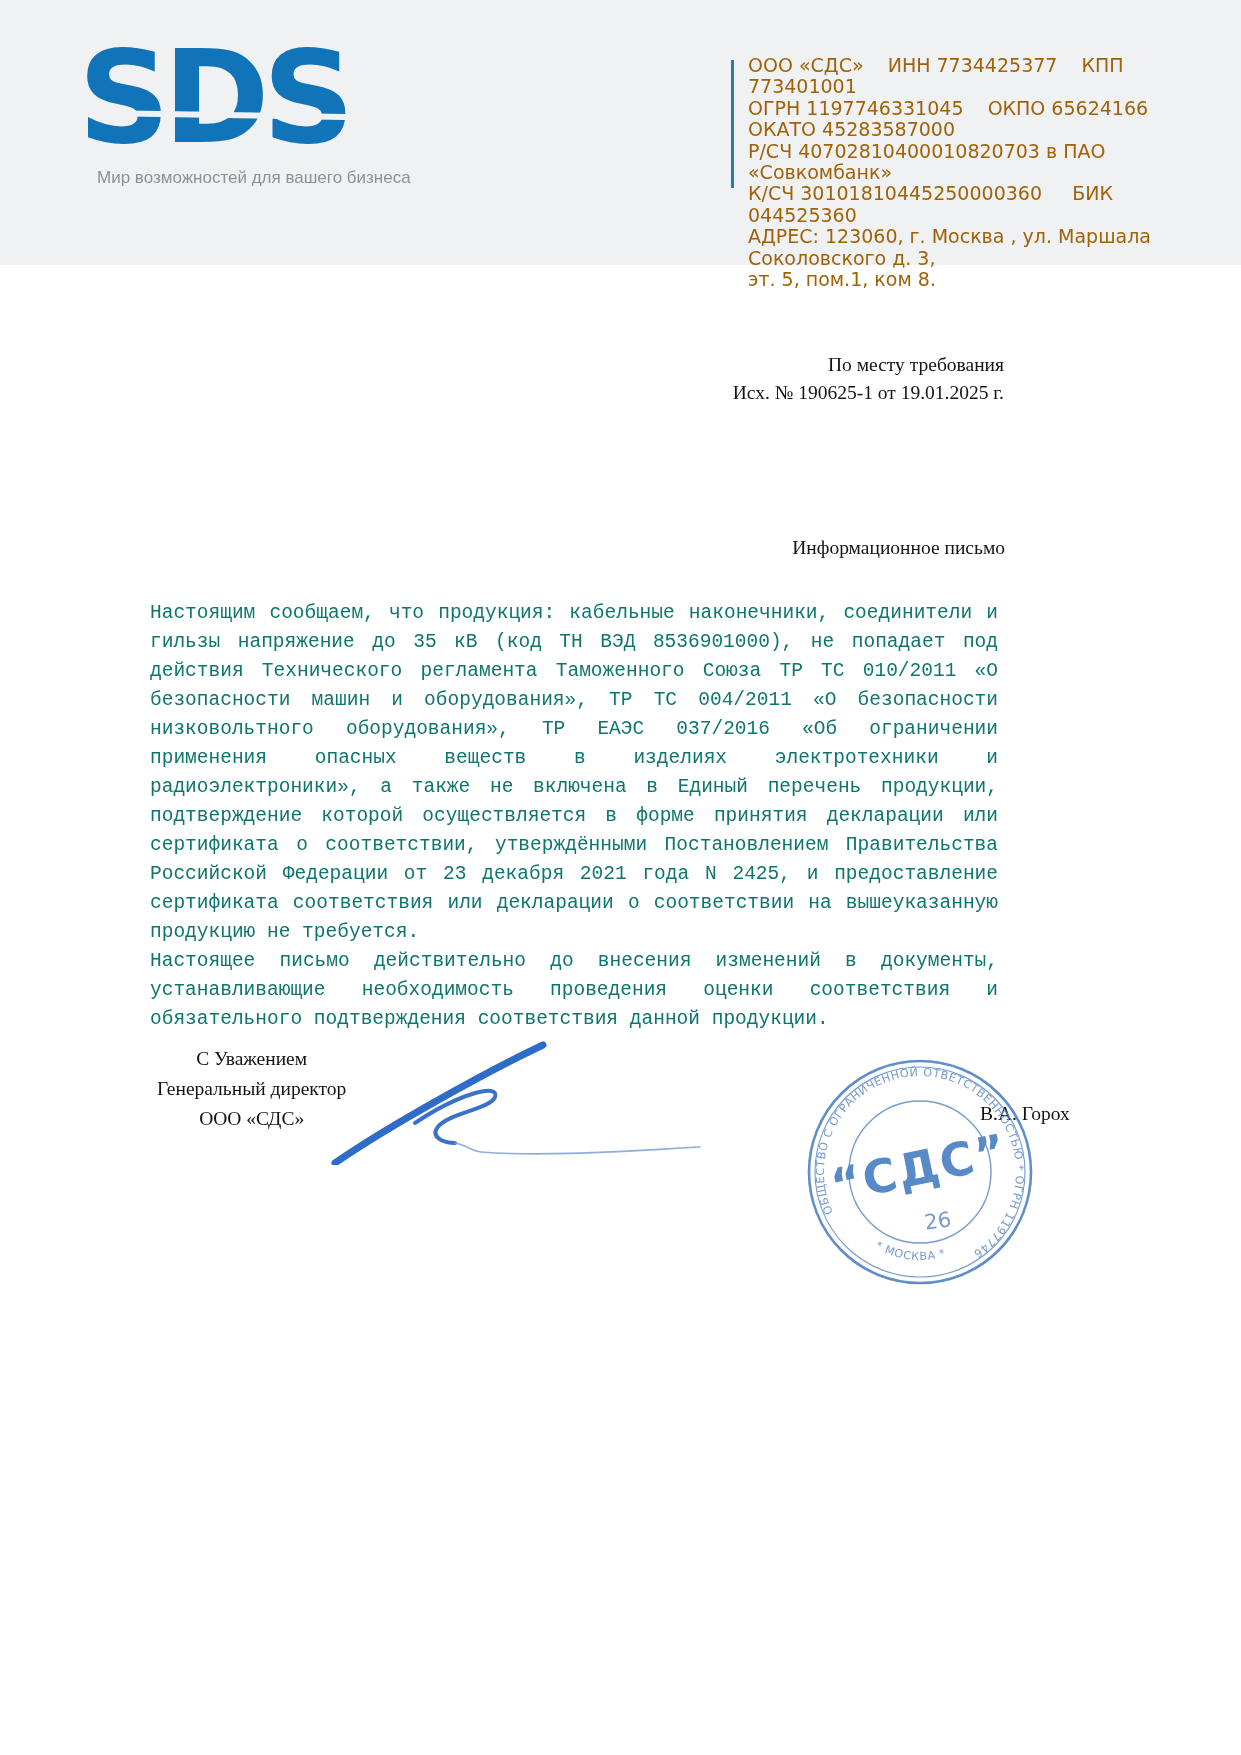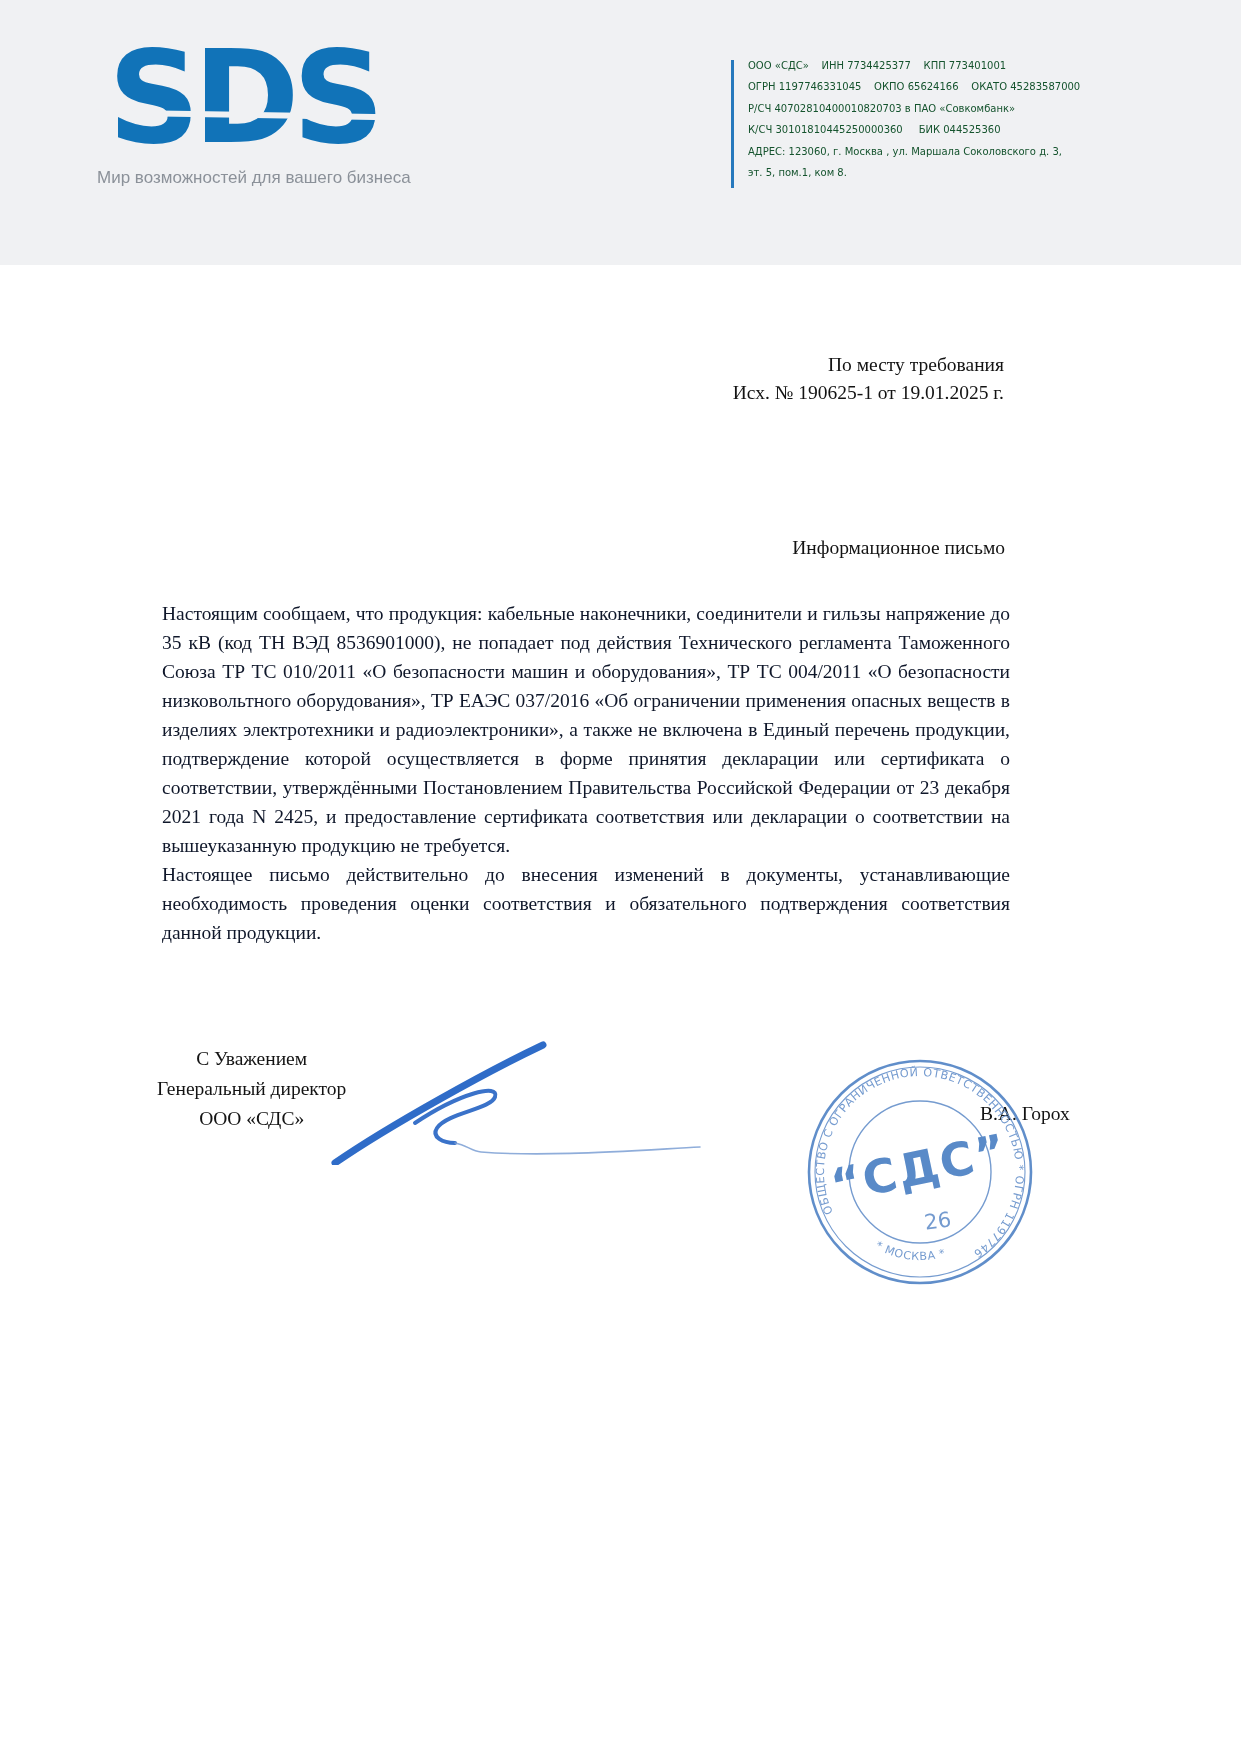--- a/index.html
+++ b/index.html
@@ -14,21 +14,21 @@
   }
   
   .header-band {
     position: absolute;
     left: 0; top: 0;
     width: 1241px; height: 265px;
     background: #f0f1f3;
   }
   .logo-wrap {
     position: absolute;
-    left: 108px; top: 34px;
+    left: 78px; top: 34px;
     width: 290px; height: 145px;
   }
   .logo-text {
     position: relative;
     display: inline-block;
     font-family: "DejaVu Sans", sans-serif;
     font-weight: bold;
     font-size: 128px;
     line-height: 1;
     letter-spacing: -7px;
@@ -53,23 +53,23 @@
     position: absolute;
     left: 731px; top: 60px;
     width: 3px; height: 128px;
     background: #2779bd;
   }
   .company-info {
     position: absolute;
     left: 748px; top: 55px;
     width: 420px;
     font-family: "DejaVu Sans", sans-serif;
-    font-size: 10px;
+    font-size: 19px;
     line-height: 21.4px;
-    color: #14532d;
+    color: #a16207;
   }
   .company-info div { white-space: pre-wrap; }
 
   
   .recipient-block {
     position: absolute;
     left: 456px; top: 351px;
     width: 548px;
     text-align: right;
     font-family: "Liberation Serif", serif;
@@ -81,27 +81,27 @@
     position: absolute;
     left: 157px; top: 537px;
     width: 848px;
     text-align: right;
     font-family: "Liberation Serif", serif;
     font-size: 19.5px;
     color: #131313;
   }
   .letter-body {
     position: absolute;
-    left: 162px; top: 599px;
+    left: 150px; top: 599px;
     width: 848px;
-    font-family: Liberation Serif, serif;
+    font-family: Liberation Mono, monospace;
     font-size: 19.5px;
     line-height: 29px;
     text-align: justify;
-    color: #0f172a;
+    color: #0f766e;
   }
   .letter-body p { margin: 0; }
 
   .sign-block {
     position: absolute;
     left: 157px; top: 1044px;
     font-family: "Liberation Serif", serif;
     font-size: 19.5px;
     line-height: 30px;
     color: #131313;

